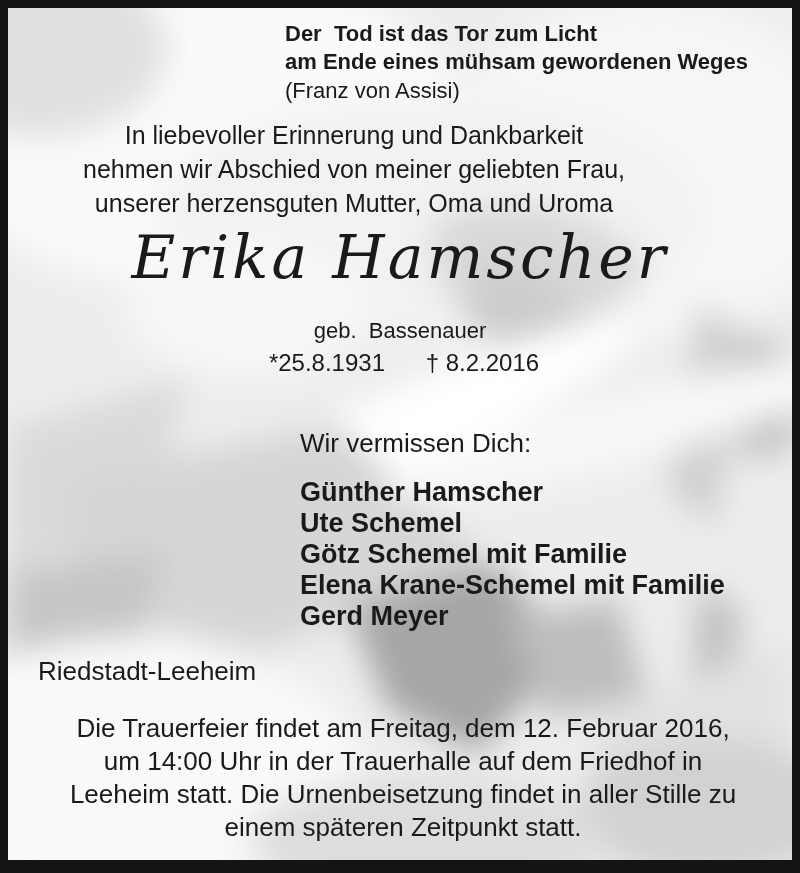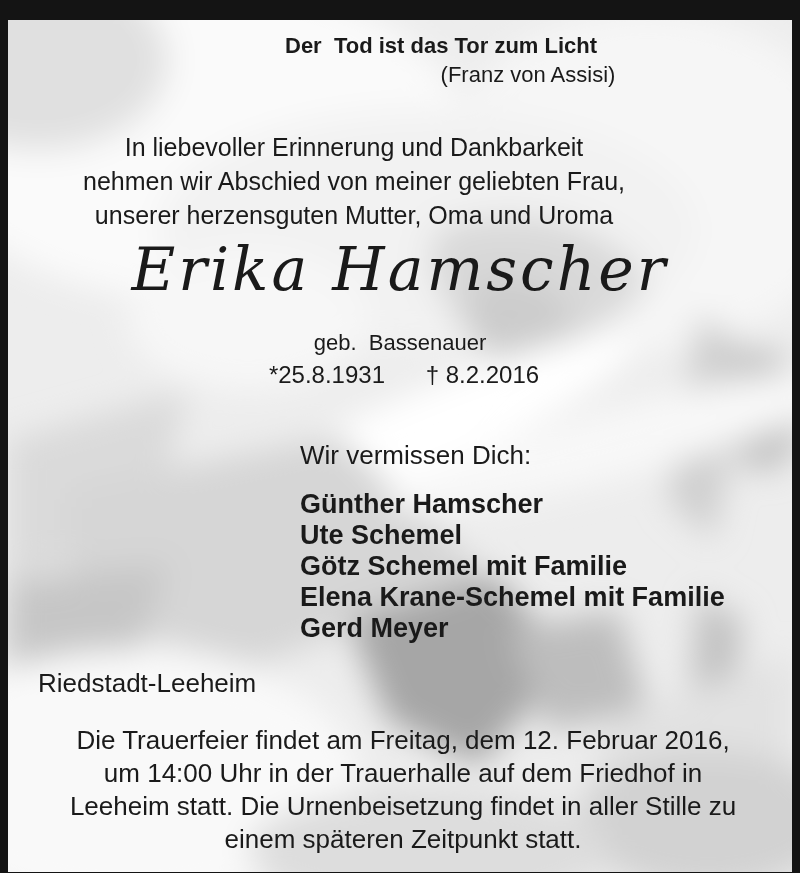--- a/index.html
+++ b/index.html
@@ -5,35 +5,35 @@
   html, body { margin: 0; padding: 0; }
   body {
     width: 800px; height: 873px;
     background: #141414;
     position: relative;
     font-family: "Liberation Sans", sans-serif;
     overflow: hidden;
   }
   .frame {
     position: absolute;
-    left: 8px; top: 20px;
+    left: 8px; top: 8px;
     width: 784px; height: 852px;
     background: #a3a3a3;
     overflow: hidden;
   }
   .rose-bg { position: absolute; left: 0; top: 0; }
   .content { position: absolute; inset: 0; color: #1a1a1a; }
   .t { white-space: pre-wrap; }
 
   .epigraph {
     position: absolute; left: 277px; top: 12px; width: 486px;
     font-size: 22px; line-height: 28px;
   }
   .epigraph .quote-line { font-weight: bold; }
-  .epigraph .attribution { text-align: center; font-weight: normal; margin-top: 1px; }
+  .epigraph .attribution { text-align: left; font-weight: normal; margin-top: 1px; }
 
   .intro {
     position: absolute; left: 0; top: 110px; width: 692px;
     text-align: center; font-size: 25px; line-height: 34px;
   }
 
   .deceased-name {
     position: absolute; left: 0; top: 212px; width: 784px;
     text-align: center;
     font-family: "DejaVu Serif", serif;
@@ -88,20 +88,21 @@
       <ellipse cx="700" cy="800" rx="130" ry="70" fill="#d2d2d2"></ellipse>
       <ellipse cx="420" cy="830" rx="180" ry="60" fill="#dddddd"></ellipse>
       <ellipse cx="240" cy="300" rx="120" ry="70" fill="#f7f7f7"></ellipse>
     </g>
   </svg>
 
   <div class="content">
 
     <div class="epigraph">
       <div class="t quote-line">Der  Tod ist das Tor zum Licht</div>
+      <div class="t quote-line">am Ende eines mühsam gewordenen Weges</div>
       <div class="t attribution">(Franz von Assisi)</div>
     </div>
 
     <div class="intro">
       <div class="t">In liebevoller Erinnerung und Dankbarkeit</div>
       <div class="t">nehmen wir Abschied von meiner geliebten Frau,</div>
       <div class="t">unserer herzensguten Mutter, Oma und Uroma</div>
     </div>
 
     <div class="deceased-name t">Erika Hamscher</div>

